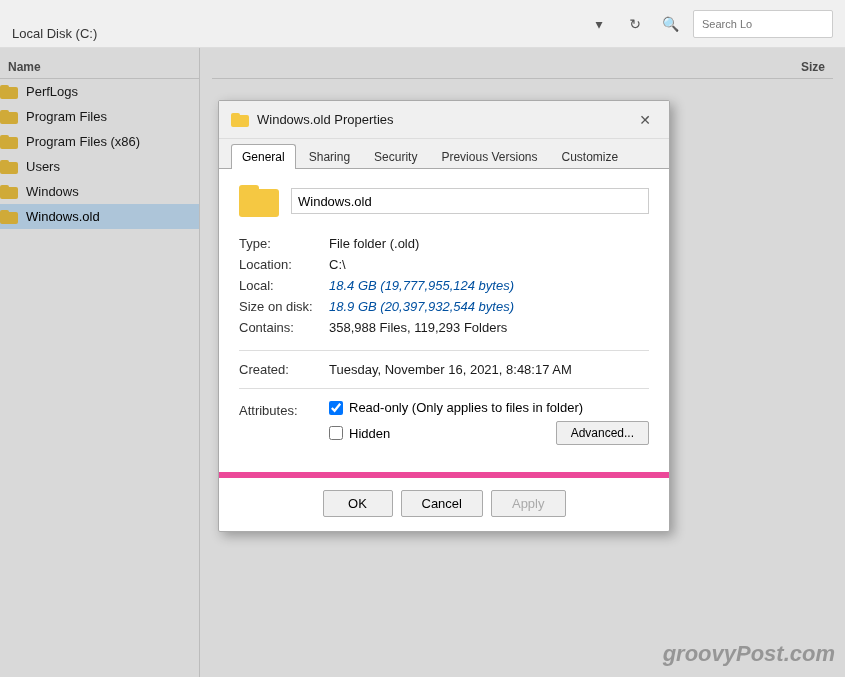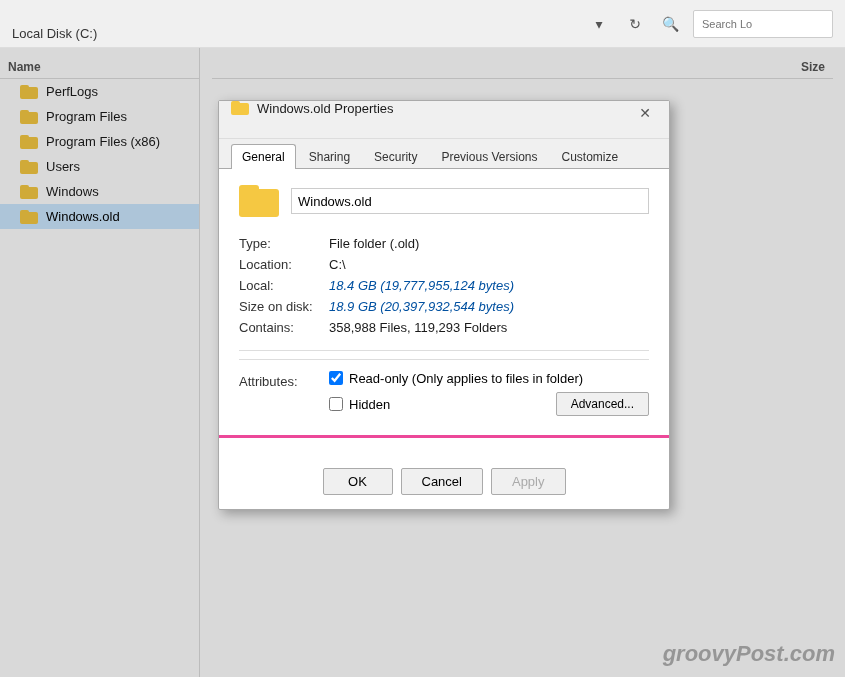--- a/index.html
+++ b/index.html
@@ -74,21 +74,21 @@
     .sidebar {
       width: 200px;
       background: white;
       border-right: 1px solid #ddd;
       padding: 8px 0;
       overflow-y: auto;
     }
     .sidebar-item {
       display: flex;
       align-items: center;
-      padding: 5px 20px;
+      padding: 5px 0;
       cursor: pointer;
       gap: 8px;
       font-size: 13px;
       color: #1a1a1a;
     }
     .sidebar-item.selected {
       background: #cce8ff;
       color: #000;
     }
     .folder-icon {
@@ -151,21 +151,21 @@
       border: 1px solid #aaa;
       box-shadow: 4px 4px 12px rgba(0,0,0,0.3);
       z-index: 20;
       border-radius: 2px;
     }
 
     .dialog-titlebar {
       background: #f0f0f0;
       height: 38px;
       display: flex;
-      align-items: flex-start;
+      align-items: center;
       padding: 0 12px;
       border-bottom: 1px solid #ddd;
     }
     .dialog-title-icon {
       width: 18px;
       height: 14px;
       position: relative;
       display: inline-block;
       margin-right: 8px;
     }
@@ -325,21 +325,21 @@
       padding-top: 3px;
     }
     .attr-controls {
       flex: 1;
       display: flex;
       flex-direction: column;
       gap: 6px;
     }
     .checkbox-row {
       display: flex;
-      align-items: flex-start;
+      align-items: center;
       gap: 6px;
       font-size: 13px;
     }
     .checkbox-row input[type="checkbox"] {
       width: 14px;
       height: 14px;
       cursor: pointer;
     }
     .advanced-btn {
       padding: 4px 14px;
@@ -348,22 +348,23 @@
       font-size: 12px;
       cursor: pointer;
       border-radius: 2px;
     }
 
     
     .dialog-footer {
       display: flex;
       justify-content: center;
       gap: 8px;
-      padding: 30px 20px 14px;
-      border-top: 3px solid #ec4899;
+      padding: 12px 20px 14px;
+      border-top: 6px solid #ec4899;
+      margin-top: 8px;
     }
     .footer-btn {
       padding: 5px 20px;
       border: 1px solid #aaa;
       background: #f0f0f0;
       font-size: 13px;
       cursor: pointer;
       border-radius: 2px;
       min-width: 70px;
     }
@@ -493,20 +494,24 @@
           <span class="prop-value blue">18.9 GB (20,397,932,544 bytes)</span>
         </div>
         <div class="prop-row">
           <span class="prop-label">Contains:</span>
           <span class="prop-value">358,988 Files, 119,293 Folders</span>
         </div>
       </div>
 
       <hr class="prop-divider">
 
+      <div class="prop-row">
+        <span class="prop-label">Created:</span>
+        <span class="prop-value">Tuesday, November 16, 2021, 8:48:17 AM</span>
+      </div>
 
       <hr class="prop-divider">
 
       <div class="attr-row">
         <span class="attr-label">Attributes:</span>
         <div class="attr-controls">
           <div class="checkbox-row">
             <input type="checkbox" checked="" style="">
             <span>Read-only (Only applies to files in folder)</span>
           </div>

